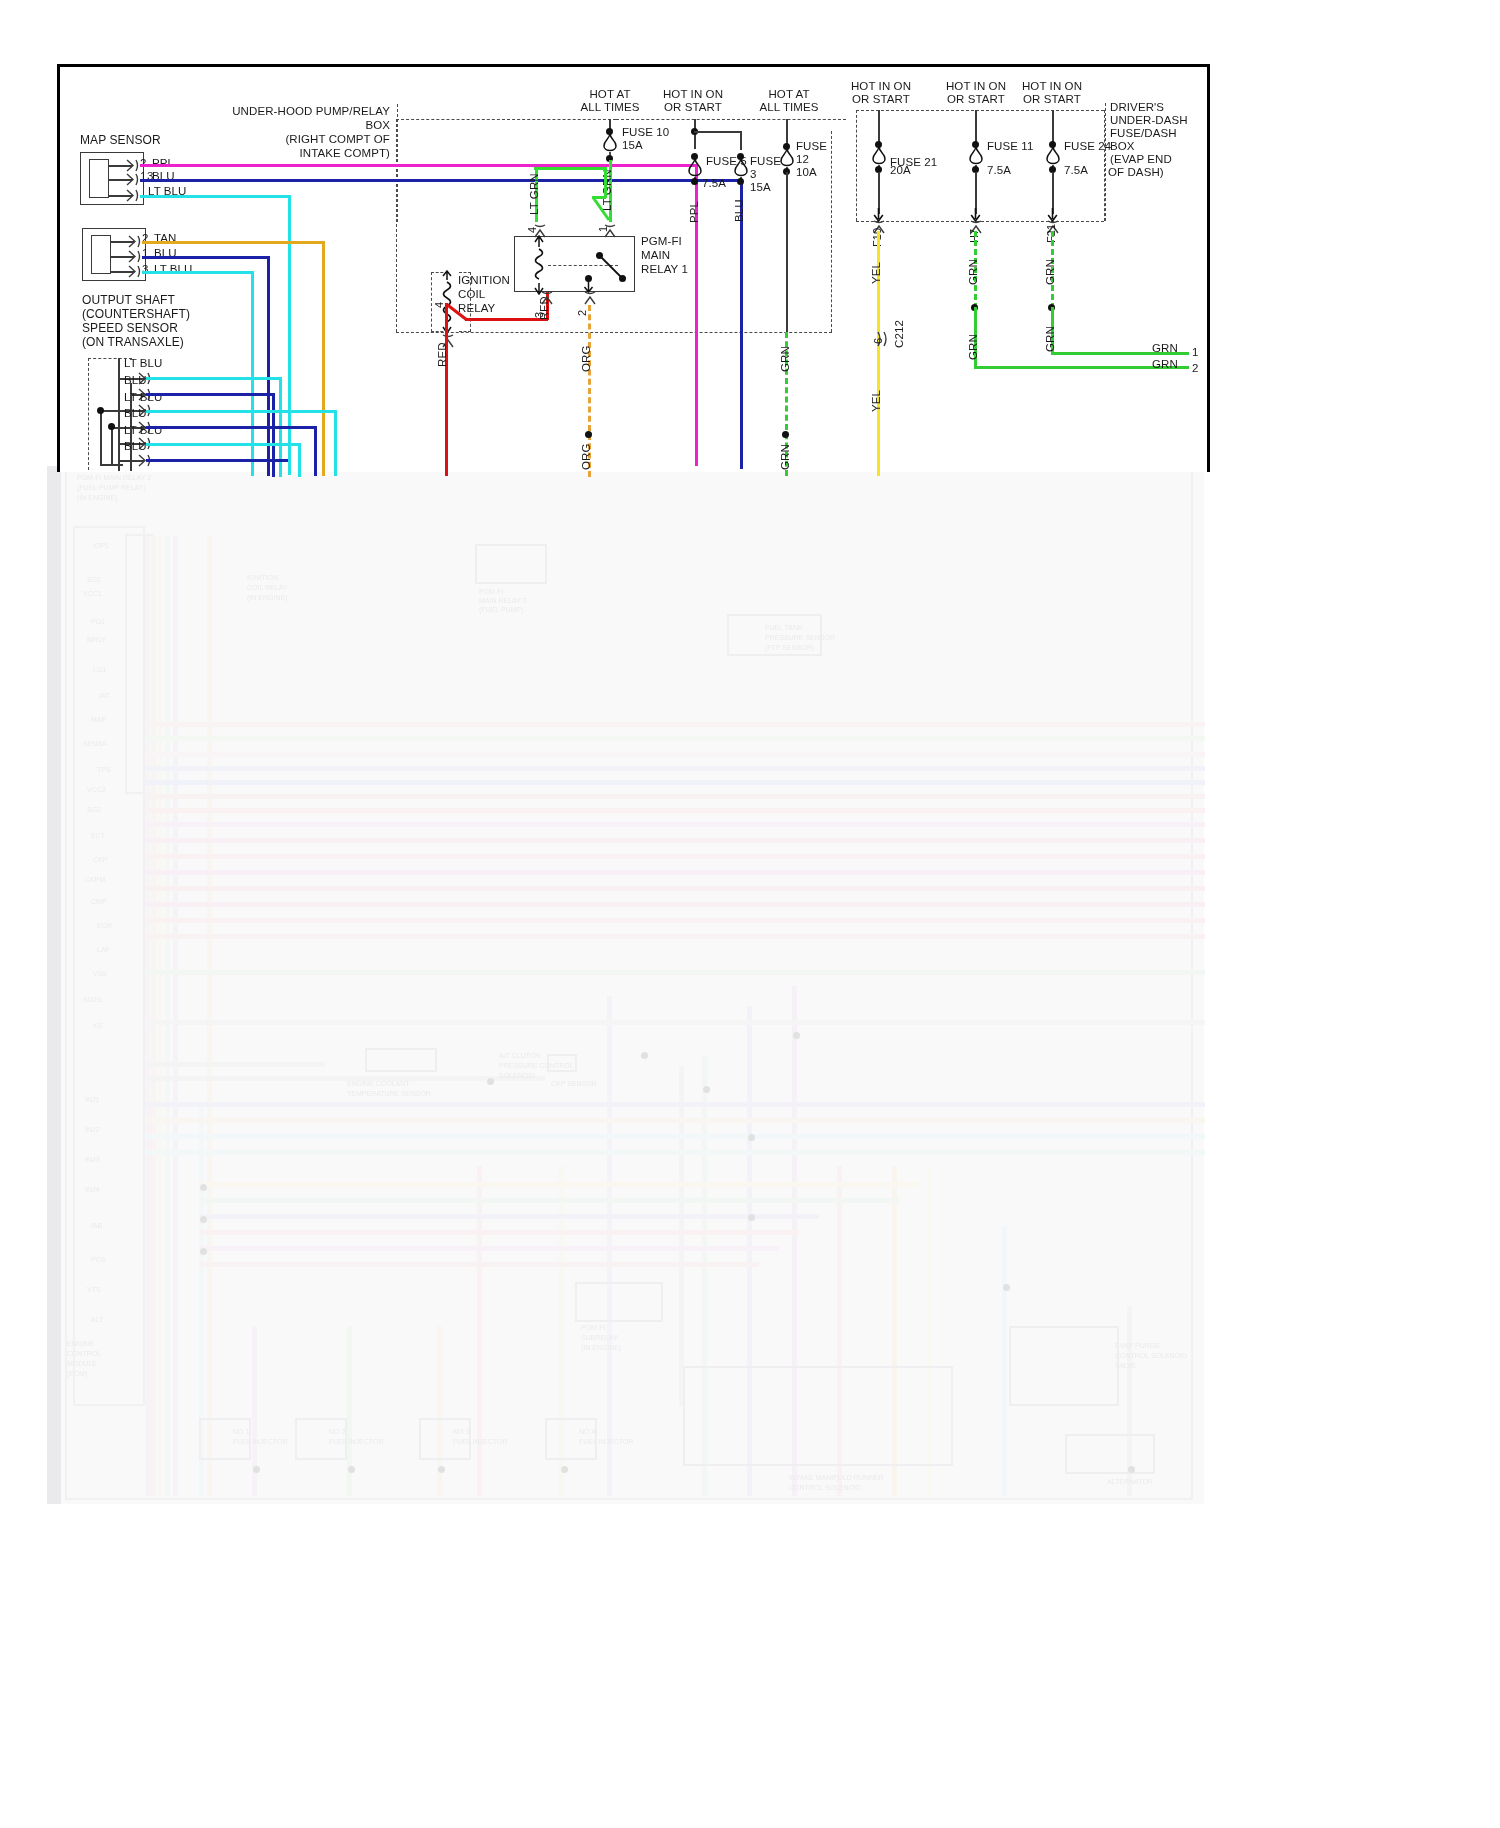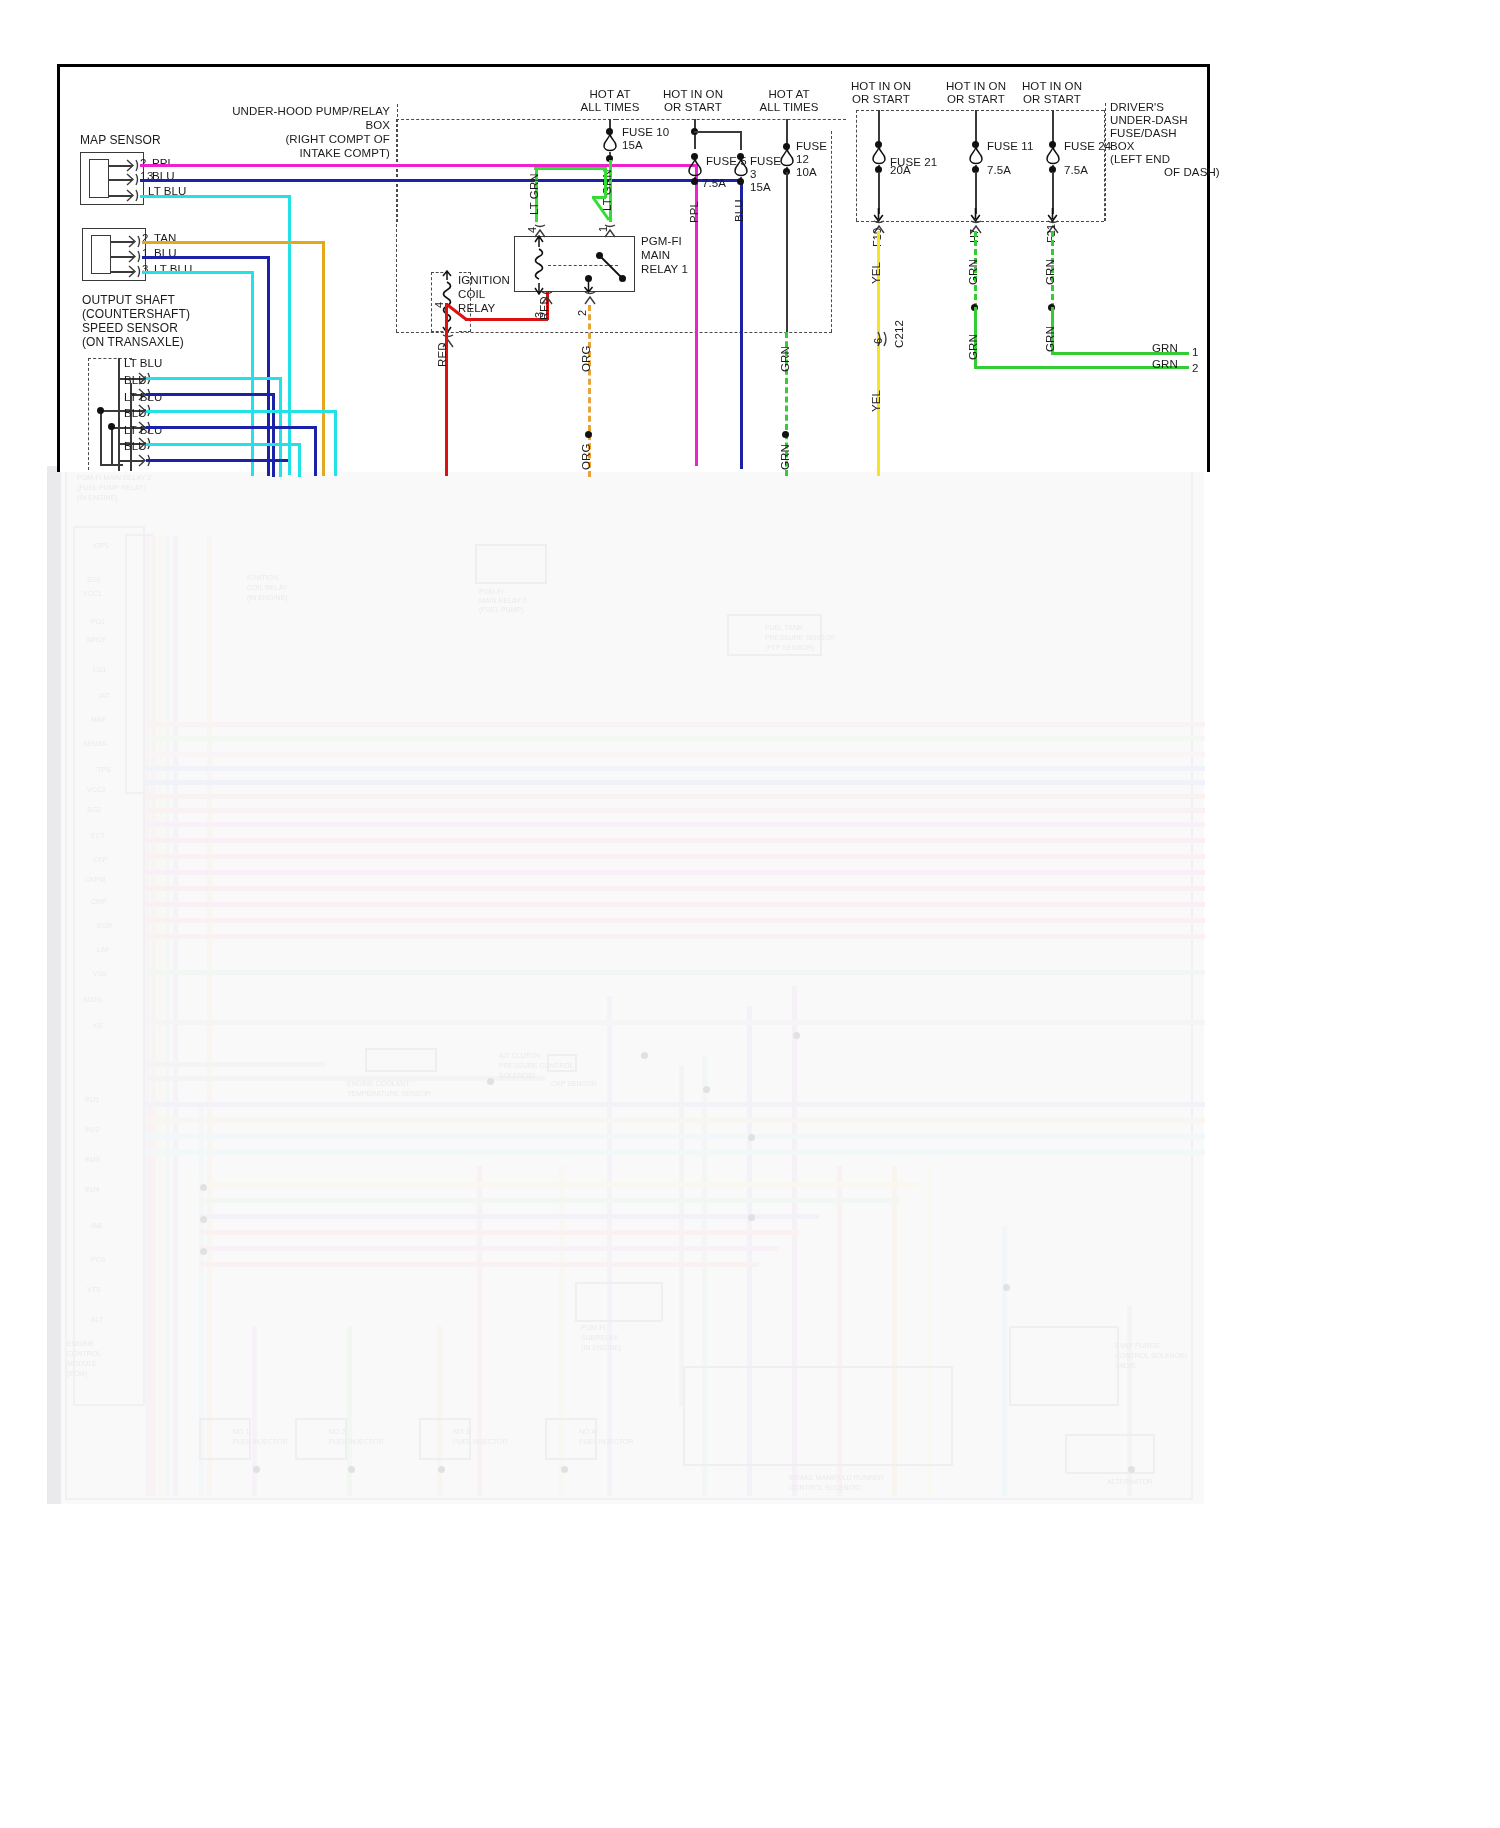--- a/index.html
+++ b/index.html
@@ -317,22 +317,22 @@
   <div class="dash-h" style="left:856px; top:110px; width:248px;"></div>
   <div class="dash-v" style="left:856px; top:110px; height:111px;"></div>
   <div class="dash-h" style="left:856px; top:221px; width:248px;"></div>
   <div class="dash-v" style="left:1104px; top:110px; height:111px;"></div>
   <div class="dash-v" style="left:1105px; top:103px; height:118px;"></div>
 
   <div class="lbl" style="left:1110px; top:101px;">DRIVER'S</div>
   <div class="lbl" style="left:1110px; top:114px;">UNDER-DASH</div>
   <div class="lbl" style="left:1110px; top:127px;">FUSE/DASH</div>
   <div class="lbl" style="left:1110px; top:140px;">BOX</div>
-  <div class="lbl" style="left:1110px; top:153px;">(LEFT END</div>
-  <div class="lbl" style="left:1164px; top:166px;">OF DASH)</div>
+  <div class="lbl" style="left:1110px; top:153px;">(EVAP END</div>
+  <div class="lbl" style="left:1108px; top:166px;">OF DASH)</div>
 
   <div class="lbl c" style="left:562px; top:88px; width:96px;">HOT AT</div>
   <div class="lbl c" style="left:562px; top:101px; width:96px;">ALL TIMES</div>
 
   <div class="lbl c" style="left:645px; top:88px; width:96px;">HOT IN ON</div>
   <div class="lbl c" style="left:645px; top:101px; width:96px;">OR START</div>
 
   <div class="lbl c" style="left:741px; top:88px; width:96px;">HOT AT</div>
   <div class="lbl c" style="left:741px; top:101px; width:96px;">ALL TIMES</div>
 

